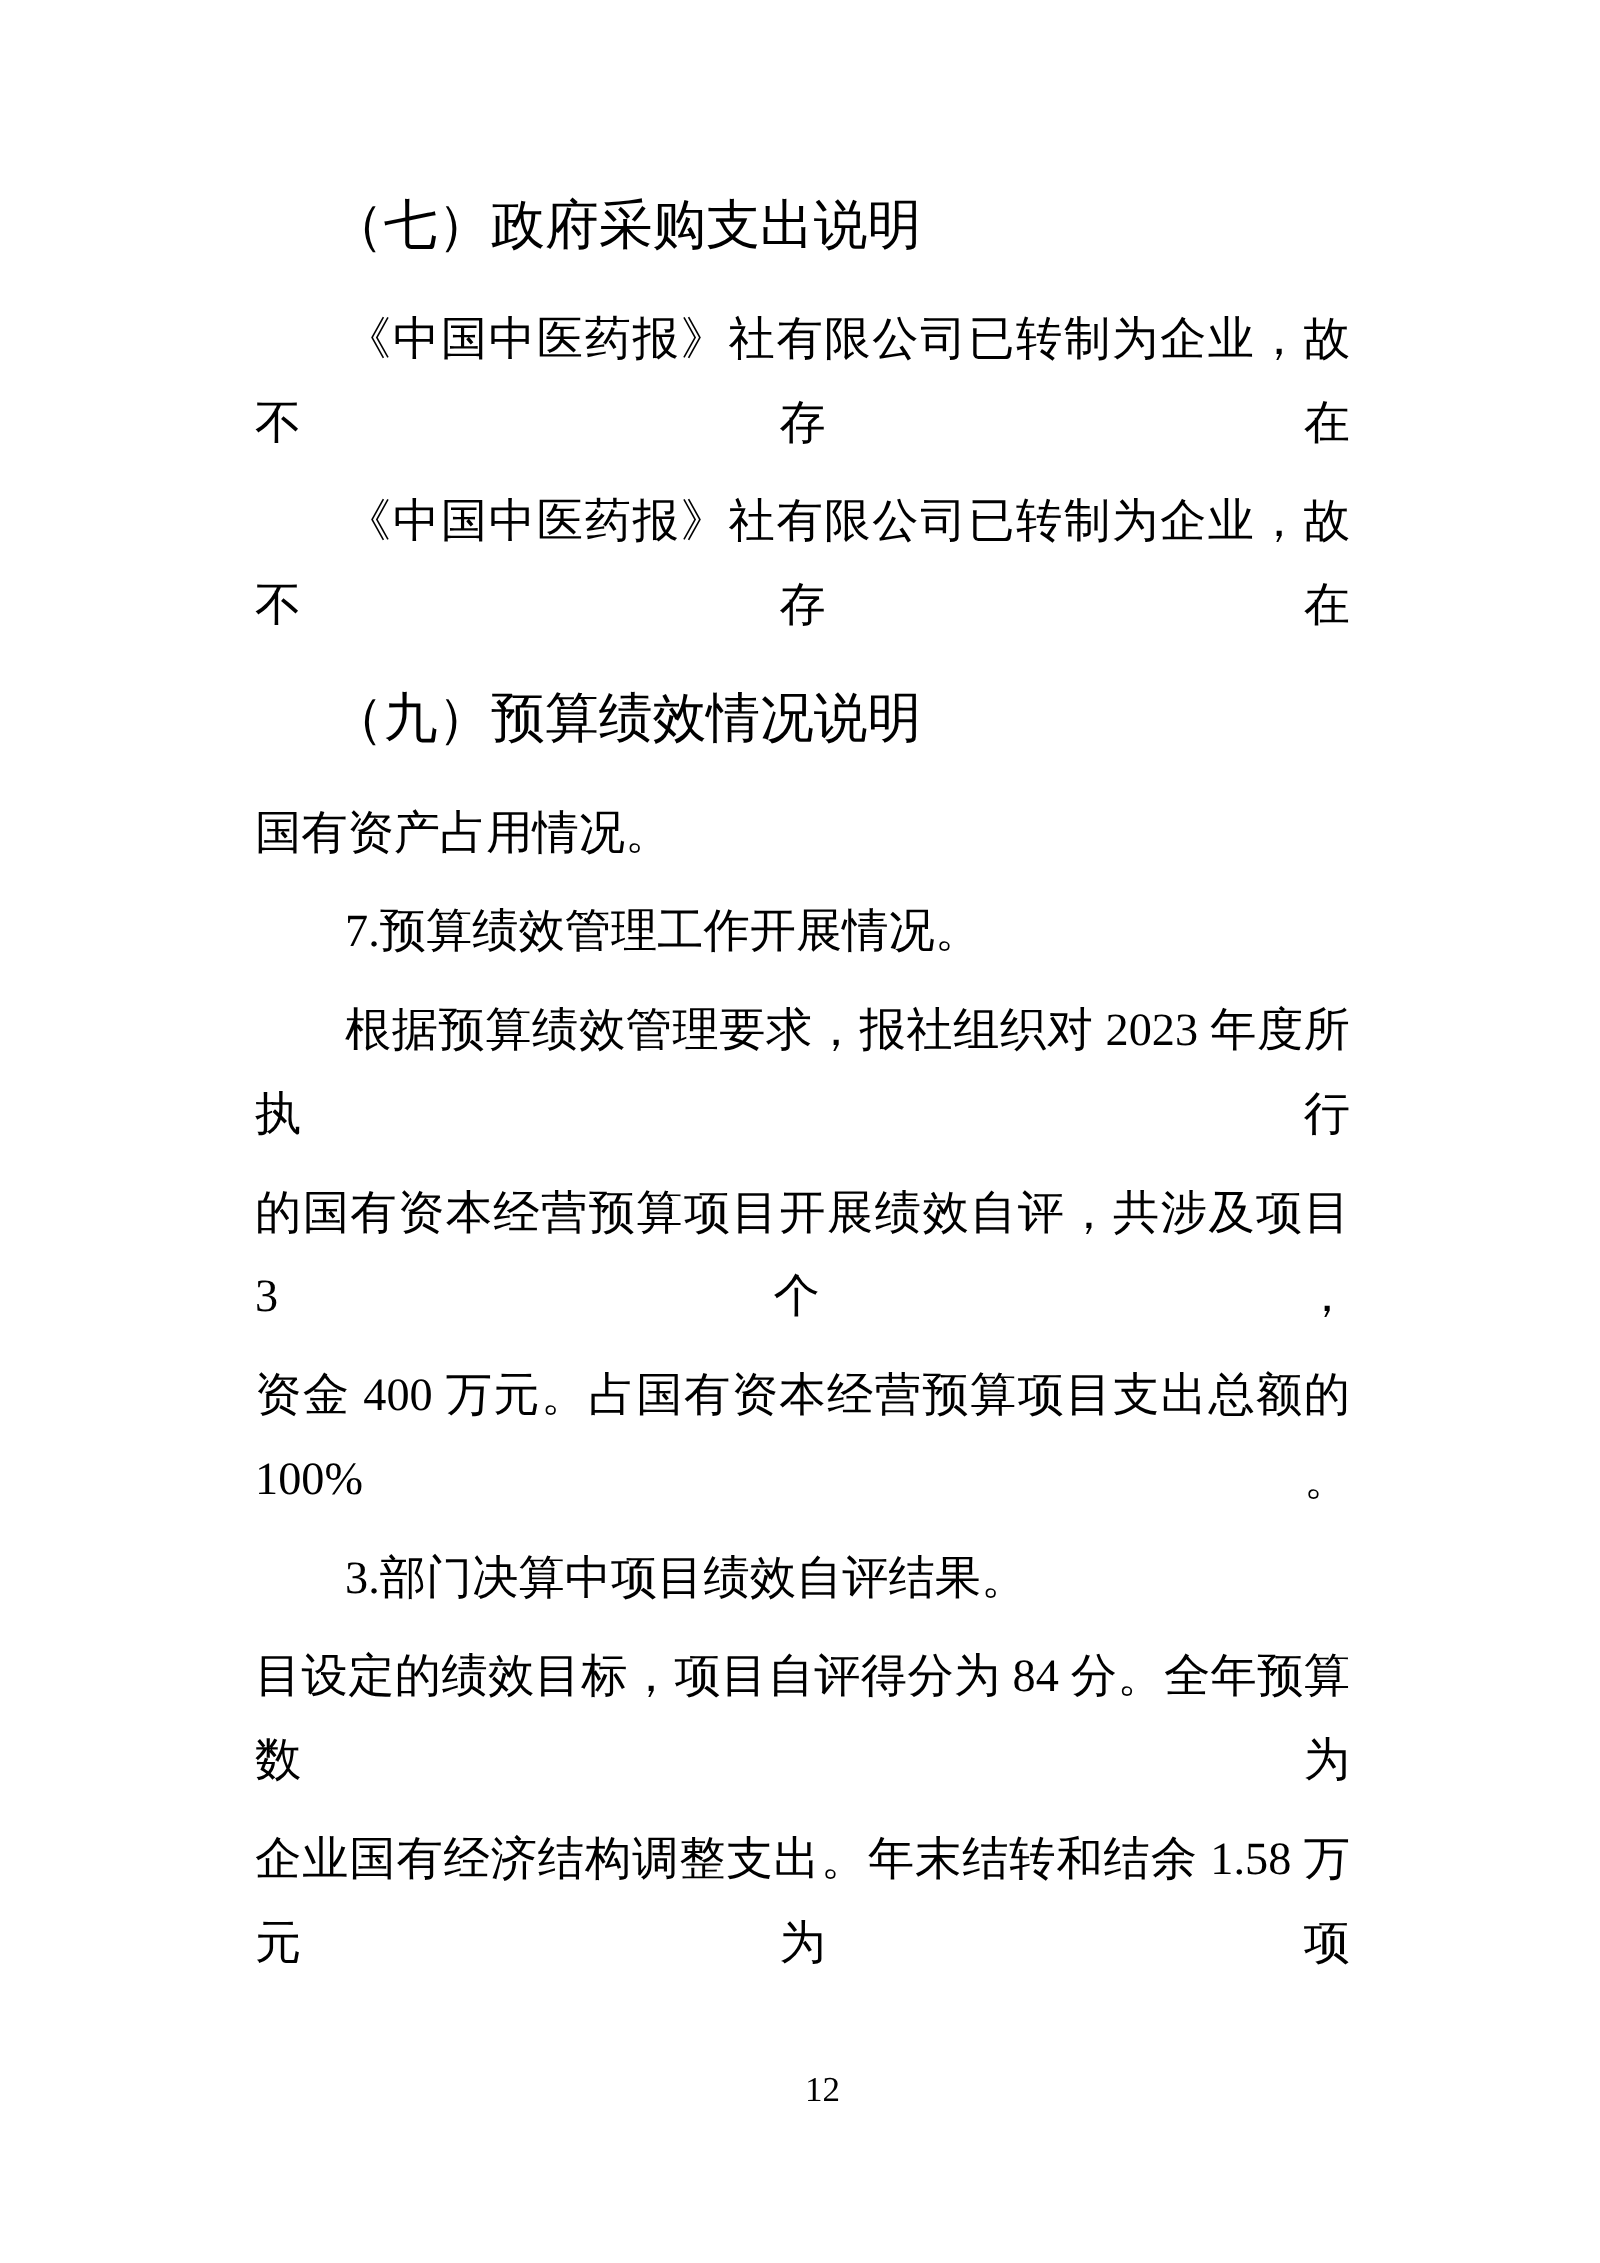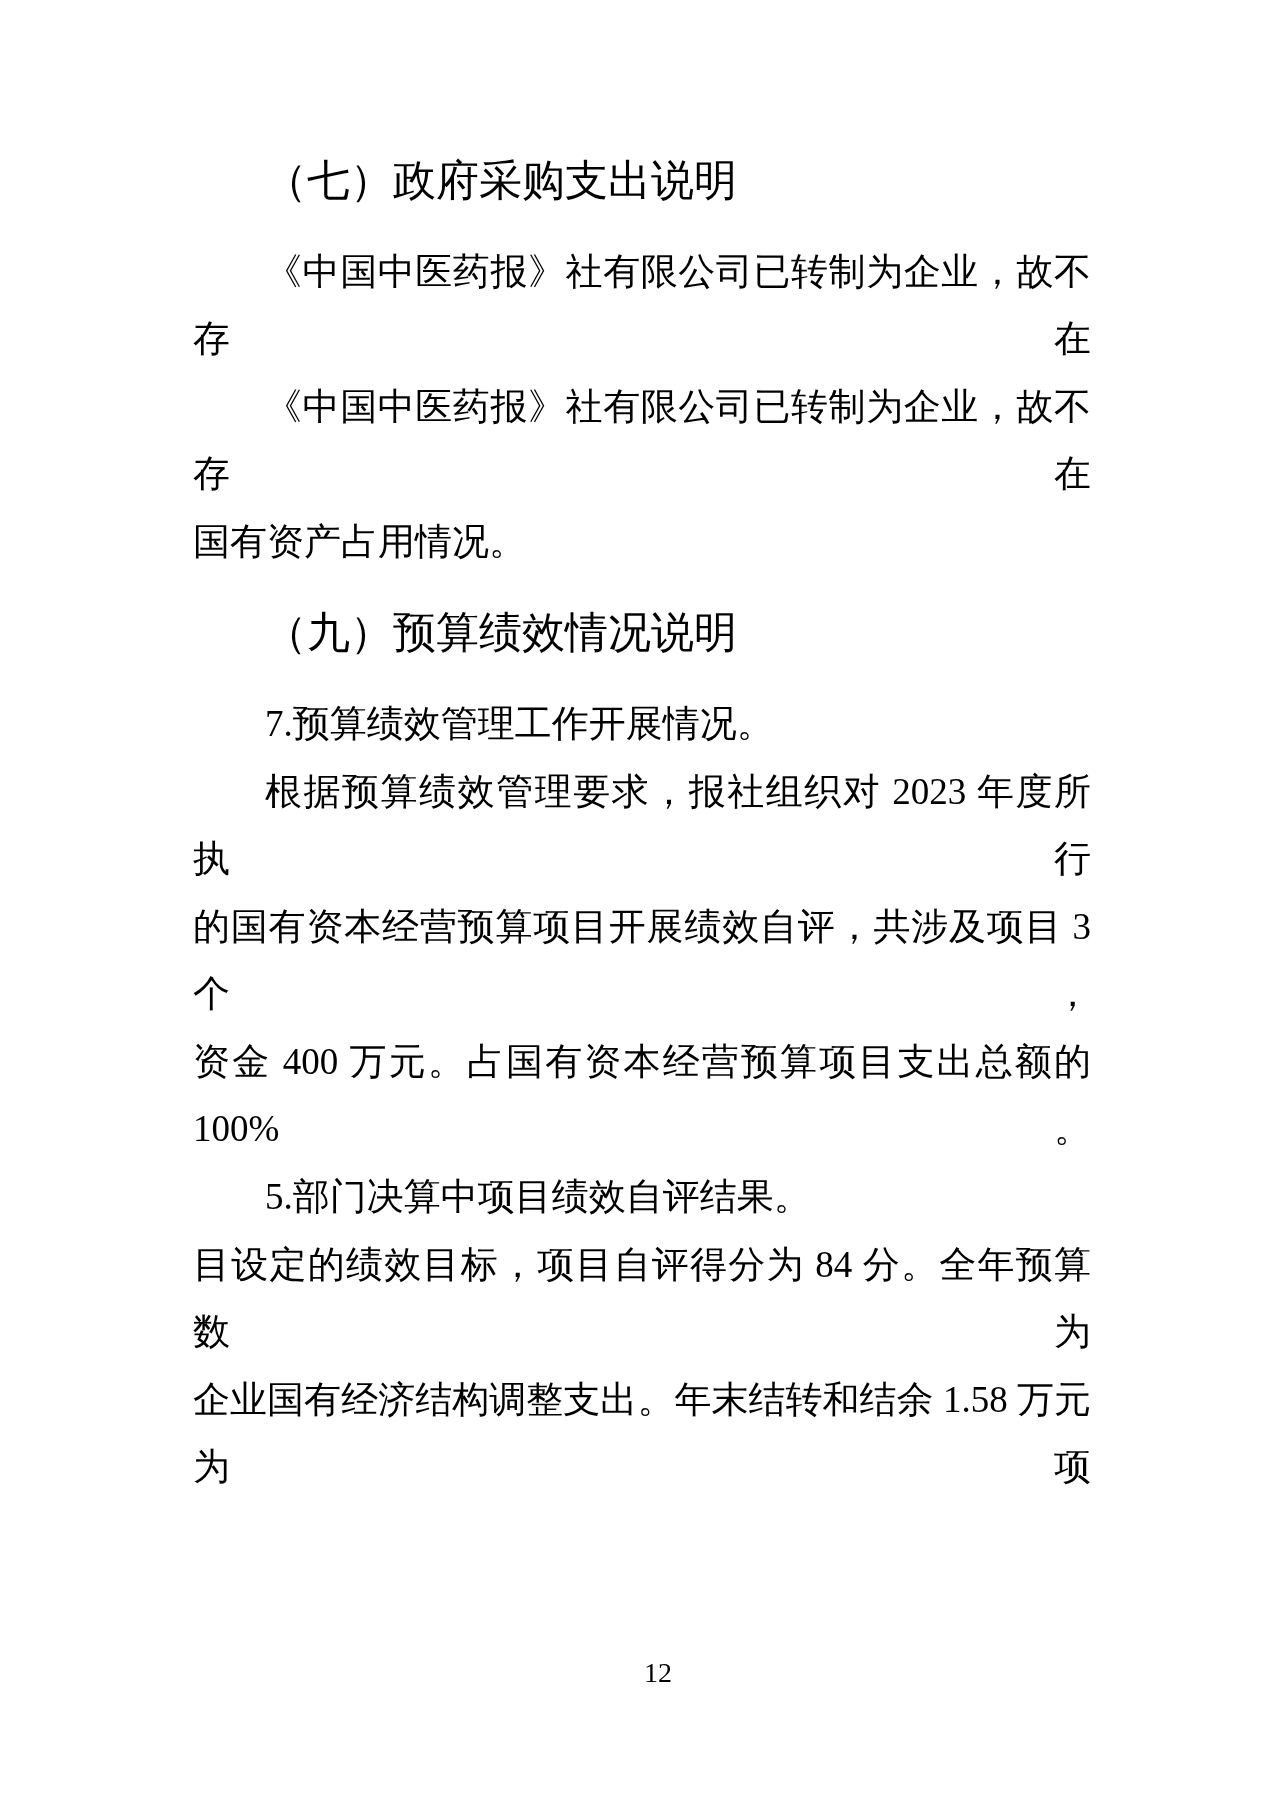--- a/index.html
+++ b/index.html
@@ -20,21 +20,21 @@
     position: absolute;
     left: 192px;
     top: 123px;
     width: 900px;
     display: flow-root;
     font-size: 37px;
     line-height: 67px;
     color: #000000;
   }
   .line {
-    margin: 1px;
+    margin: 12px;
     white-space: nowrap;
     text-align: left;
   }
   .just {
     white-space: normal;
     text-align: justify;
     text-align-last: justify;
   }
   .ind { text-indent: 72px; }
   .h {
@@ -53,25 +53,25 @@
   }
 </style>
 </head>
 <body>
 
 <div class="page">
   <div class="content">
     <div class="line h ind">（七）政府采购支出说明</div>
     <div class="line ind just">《中国中医药报》社有限公司已转制为企业，故不存在</div>
     <div class="line ind just">《中国中医药报》社有限公司已转制为企业，故不存在</div>
+    <div class="line h ind">（九）预算绩效情况说明</div>
     <div class="line">国有资产占用情况。</div>
-    <div class="line h ind">（九）预算绩效情况说明</div>
     <div class="line ind">7.预算绩效管理工作开展情况。</div>
     <div class="line ind just">根据预算绩效管理要求，报社组织对 2023 年度所执行</div>
     <div class="line just">的国有资本经营预算项目开展绩效自评，共涉及项目 3 个，</div>
     <div class="line just">资金 400 万元。占国有资本经营预算项目支出总额的 100%。</div>
-    <div class="line ind">5.部门决算中项目绩效自评结果。</div>
+    <div class="line ind">3.部门决算中项目绩效自评结果。</div>
     <div class="line just">目设定的绩效目标，项目自评得分为 84 分。全年预算数为</div>
     <div class="line just">企业国有经济结构调整支出。年末结转和结余 1.58 万元为项</div>
 
   </div>
   <div class="pagenum">12</div>
 </div>
 
 </body></html>

